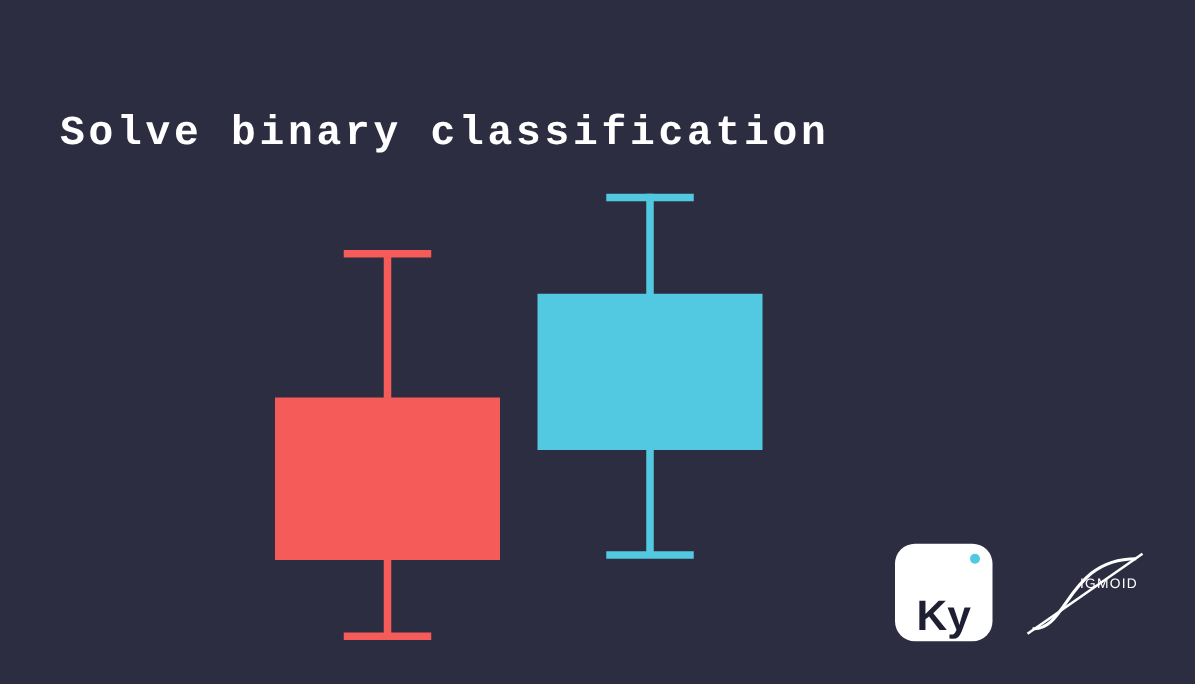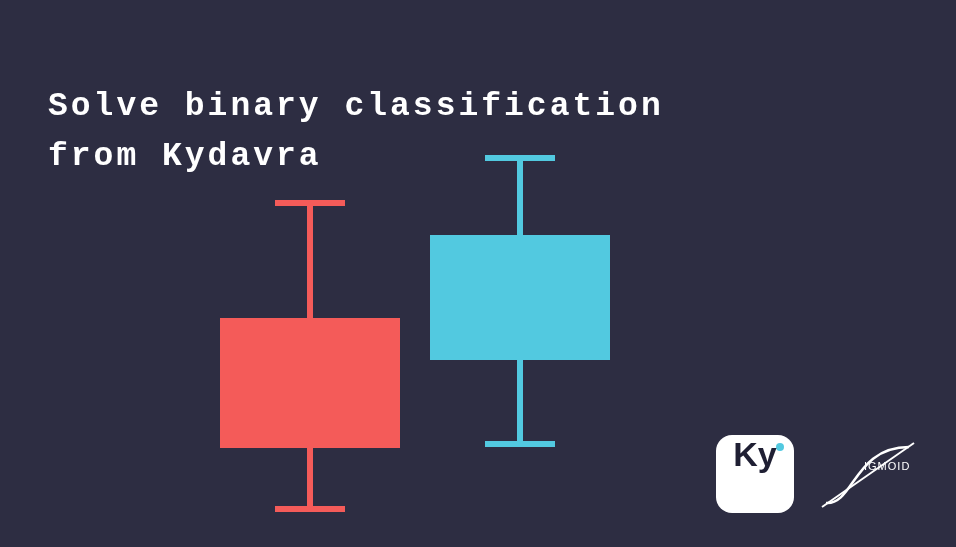--- a/index.html
+++ b/index.html
@@ -71,21 +71,21 @@
   
   .ky-logo {
     position: absolute;
     right: 162px;
     bottom: 34px;
     width: 78px;
     height: 78px;
     background: #ffffff;
     border-radius: 16px;
     display: flex;
-    align-items: flex-start;
+    align-items: flex-end;
     justify-content: center;
   }
   .ky-logo .ky-text {
     font-family: Arial, sans-serif;
     font-weight: 900;
     font-size: 34px;
     position: relative;
     color: #1f1f33;
   }
   .ky-logo .ky-text::before {
@@ -121,23 +121,20 @@
     height: 80px;
   }
 </style>
 </head>
 <body>
 
 <div class="headline">
   <div>
     <span>Solve binary classification</span>
   </div>
-  <div>
-    <span>from Kydavra</span>
-  </div>
 </div>
 
 <div class="plot-area">
   <div class="box box-red">
     <div class="whisker-v"></div>
     <div class="whisker-cap cap-top"></div>
     <div class="whisker-cap cap-bot"></div>
     <div class="body-rect"></div>
   </div>
   <div class="box box-cyan">

